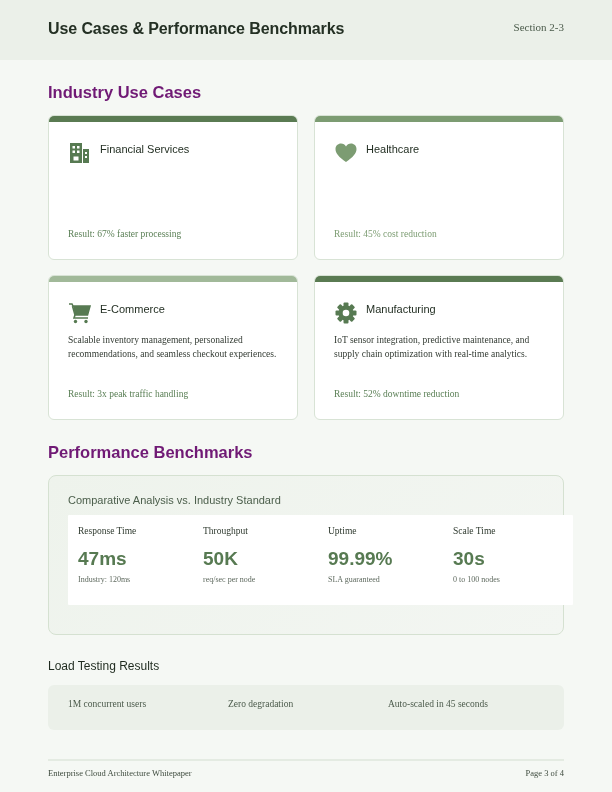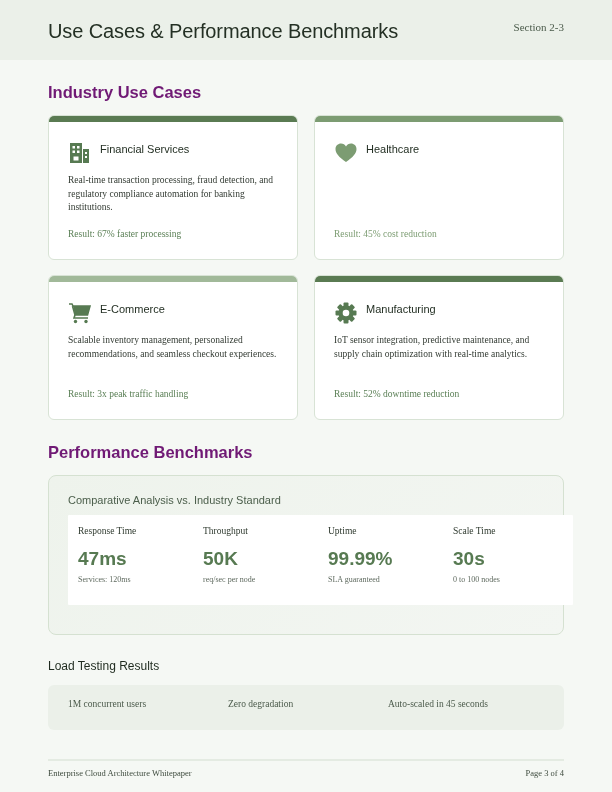--- a/index.html
+++ b/index.html
@@ -10,21 +10,21 @@
     color: #2c3a2c;
     position: relative;
     overflow: hidden;
   }
   .header {
     position: absolute; left: 0; top: 0; width: 612px; height: 60px;
     background: #ebf0e9;
   }
   .header-title {
     position: absolute; left: 48px; top: 20px;
-    font-family: "Liberation Sans", sans-serif; font-weight: 400; font-size: 20px;
+    font-family: "Liberation Sans", sans-serif; font-weight: 700; font-size: 16px;
     color: #243024; letter-spacing: -0.1px;
   }
   .header-section {
     position: absolute; right: 48px; top: 21px;
     font-family: "Liberation Serif", serif; font-size: 11px; color: #4a5a4a;
   }
   .h2 {
     position: absolute; left: 48px;
     font-family: "Liberation Sans", sans-serif; font-weight: 700; font-size: 16.5px;
     color: #701a75;
@@ -114,21 +114,20 @@
       <rect x="4.5" y="5" width="2.5" height="2.5" fill="#fff"></rect>
       <rect x="9" y="5" width="2.5" height="2.5" fill="#fff"></rect>
       <rect x="4.5" y="9.5" width="2.5" height="2.5" fill="#fff"></rect>
       <rect x="9" y="9.5" width="2.5" height="2.5" fill="#fff"></rect>
       <rect x="5.5" y="15.5" width="5" height="4" fill="#fff"></rect>
       <rect x="17" y="11" width="2" height="2" fill="#fff"></rect>
       <rect x="17" y="15" width="2" height="2" fill="#fff"></rect>
     </svg>
   </div>
   <div class="title">Financial Services</div>
-  <div class="desc">Real-time transaction processing, fraud detection, and regulatory compliance automation for banking institutions.</div>
   <div class="result">Result: 67% faster processing</div>
 </div>
 
 <div class="card" style="left:314px; top:115px;">
   <div class="bar" style="background:#7c9c72;"></div>
   <div class="icon">
     <svg width="24" height="24" viewBox="0 0 24 24">
       <path d="M12 21 C5 16 1.5 12.5 1.5 8 C1.5 4.8 4 2.5 7 2.5 C9.2 2.5 11 3.8 12 5.5 C13 3.8 14.8 2.5 17 2.5 C20 2.5 22.5 4.8 22.5 8 C22.5 12.5 19 16 12 21 Z" fill="#7c9c72"></path>
     </svg>
   </div>
@@ -176,21 +175,21 @@
 </div>
 
 <div class="h2" style="top:443px;">Performance Benchmarks</div>
 
 <div class="bench">
   <div class="bench-sub">Comparative Analysis vs. Industry Standard</div>
 
   <div class="metric" style="left:19px;">
     <div class="mlabel">Response Time</div>
     <div class="mval">47ms</div>
-    <div class="mnote">Services: 120ms</div>
+    <div class="mnote">Industry: 120ms</div>
   </div>
   <div class="metric" style="left:144px;">
     <div class="mlabel">Throughput</div>
     <div class="mval">50K</div>
     <div class="mnote">req/sec per node</div>
   </div>
   <div class="metric" style="left:269px;">
     <div class="mlabel">Uptime</div>
     <div class="mval">99.99%</div>
     <div class="mnote">SLA guaranteed</div>

